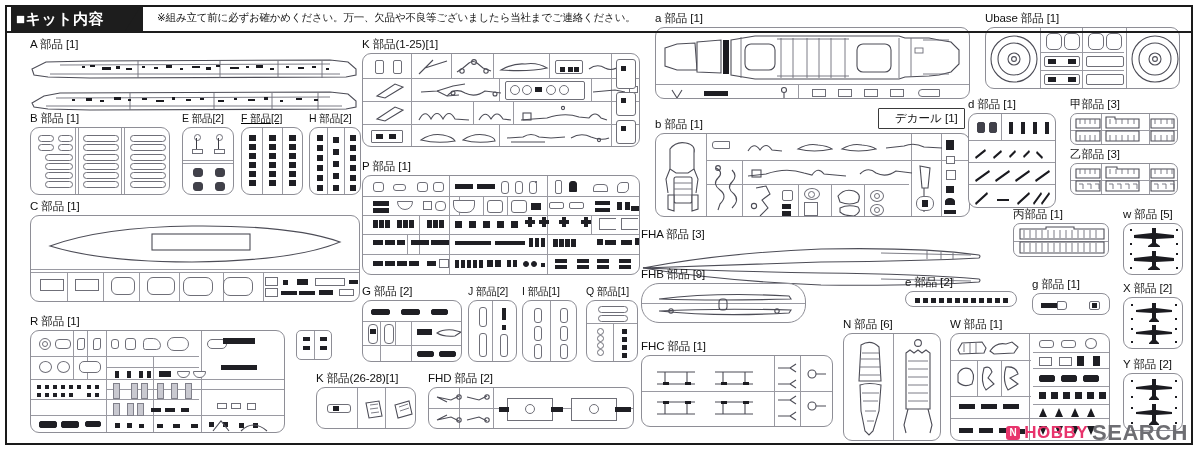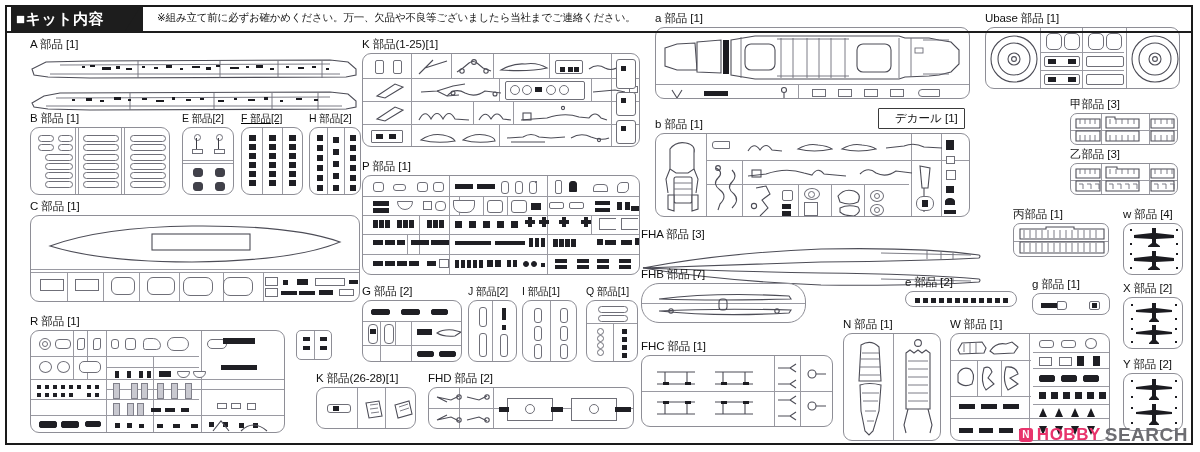--- a/index.html
+++ b/index.html
@@ -110,21 +110,21 @@
     display:flex;align-items:center;gap:4px;
     z-index:40;
   }
   #wm .wmico{
     width:14px;height:14px;border-radius:3px;
     background:#e8346c;color:#fff;font-size:10px;font-weight:bold;
     display:flex;align-items:center;justify-content:center;
     line-height:14px;
   }
   #wm .wmhobby{color:#e8346c;font-size:17px;font-weight:bold;letter-spacing:0.5px;}
-  #wm .wmsearch{color:#6d6d72;font-size:19px;font-weight:bold;letter-spacing:0.5px;}
+  #wm .wmsearch{color:#6d6d72;font-size:22px;font-weight:bold;letter-spacing:0.5px;}
 </style>
 </head>
 <body>
 
 <div id="sheet">
   <div id="frame"></div>
 
   <div id="banner-rule"></div>
   <div id="banner"></div>
   <div id="banner-slant"></div>
@@ -864,21 +864,21 @@
         <path class="ln" d="M2 25 Q80 10 180 6 Q280 4 338 12 Q340 13 338 15 Q280 18 180 19 Q80 22 2 25 Z"></path>
         <path class="ln" d="M2 25 Q80 28 180 30 Q280 31 338 36 Q340 37 338 39 Q280 43 180 42 Q80 38 2 25 Z"></path>
         <path class="ln2" d="M240 10 L330 12 M240 36 L330 38"></path>
         <path class="ln2" d="M286 8 L286 16 M300 9 L300 16 M312 10 L312 16"></path>
         <path class="ln2" d="M286 34 L286 41 M300 35 L300 41 M312 35 L312 41"></path>
       </svg>
     </div>
   </div>
 
   <div class="grp" style="left:641px;top:268px;">
-    <div class="glabel">FHB 部品 [7]</div>
+    <div class="glabel">FHB 部品 [9]</div>
     <div class="sprue" style="width:165px;height:40px;border-radius:18px;">
       <div class="hbar" style="top:19px;"></div>
       <svg width="155" height="34" viewBox="0 0 155 34" style="position:absolute;left:5px;top:3px;">
         <path class="ln" d="M12 12 Q70 5 142 9 L144 12 Q70 14 12 12 Z"></path>
         <path class="ln" d="M12 24 Q70 30 142 26 L144 23 Q70 21 12 24 Z"></path>
         <rect class="ln" x="72" y="12" width="8" height="11" rx="3"></rect>
         <circle class="ln" cx="24" cy="24" r="2.2"></circle>
         <circle class="ln" cx="130" cy="24" r="2.2"></circle>
       </svg>
     </div>
@@ -931,21 +931,21 @@
       <div class="pp solid" style="left:57px;top:6px;width:3px;height:3px;"></div>
       <div class="pp solid" style="left:65px;top:6px;width:3px;height:3px;"></div>
       <div class="pp solid" style="left:73px;top:6px;width:3px;height:3px;"></div>
       <div class="pp solid" style="left:81px;top:6px;width:3px;height:3px;"></div>
       <div class="pp solid" style="left:89px;top:6px;width:3px;height:3px;"></div>
       <div class="pp solid" style="left:97px;top:6px;width:3px;height:3px;"></div>
     </div>
   </div>
 
   <div class="grp" style="left:843px;top:318px;">
-    <div class="glabel">N 部品 [1]</div>
+    <div class="glabel">N 部品 [6]</div>
     <div class="sprue" style="width:98px;height:108px;">
       <div class="vbar" style="left:49px;"></div>
       <svg width="44" height="100" viewBox="0 0 44 100" style="position:absolute;left:3px;top:3px;">
         <path class="lnfill" d="M14 8 Q24 2 32 10 L34 44 L12 44 Z"></path>
         <path class="ln2" d="M15 16 L32 16 M14 22 L33 22 M13 30 L34 30 M13 38 L34 38"></path>
         <path class="lnfill" d="M13 48 Q22 45 34 48 L32 74 L26 94 L22 98 L18 94 L14 74 Z"></path>
         <path class="ln2" d="M15 56 L32 56 M16 64 L31 64 M18 74 L29 74 M20 84 L27 84"></path>
       </svg>
       <svg width="44" height="100" viewBox="0 0 44 100" style="position:absolute;left:52px;top:3px;">
         <circle class="ln" cx="22" cy="6" r="3.4"></circle>
@@ -1039,20 +1039,44 @@
       <div class="pp solid" style="left:62px;top:31px;width:6px;height:3px;"></div>
       <div class="pp solid" style="left:82px;top:31px;width:6px;height:3px;"></div>
       <div class="pp" style="left:58px;top:46px;width:34px;height:9px;border-radius:2px;"></div>
       <div class="pp solid" style="left:62px;top:49px;width:6px;height:3px;"></div>
       <div class="pp solid" style="left:82px;top:49px;width:6px;height:3px;"></div>
       <div class="pp" style="left:100px;top:28px;width:36px;height:9px;border-radius:2px;"></div>
       <div class="pp" style="left:100px;top:46px;width:36px;height:9px;border-radius:2px;"></div>
     </div>
   </div>
 
+  <div class="grp" style="left:968px;top:98px;">
+    <div class="glabel">d 部品 [1]</div>
+    <div class="sprue" style="width:88px;height:95px;">
+      <div class="hbar" style="top:26px;"></div>
+      <div class="hbar" style="top:48px;"></div>
+      <div class="hbar" style="top:70px;"></div>
+      <div class="vbar" style="left:32px;top:0;height:26px;"></div>
+      <div class="pp dark" style="left:8px;top:8px;width:6px;height:9px;border-radius:2px;"></div>
+      <div class="pp dark" style="left:20px;top:8px;width:6px;height:9px;border-radius:2px;"></div>
+      <div class="pp solid" style="left:40px;top:8px;width:2px;height:10px;"></div>
+      <div class="pp solid" style="left:52px;top:8px;width:2px;height:10px;"></div>
+      <div class="pp solid" style="left:64px;top:8px;width:2px;height:10px;"></div>
+      <div class="pp solid" style="left:76px;top:8px;width:2px;height:10px;"></div>
+      <svg width="84" height="20" viewBox="0 0 84 20" style="position:absolute;left:2px;top:29px;">
+        <path class="blk" d="M4 14 L14 6 L15 8 L5 16 Z M22 14 L30 7 L31 9 L23 16 Z M38 13 L44 7 L45 9 L39 15 Z M52 13 L58 7 L59 9 L53 15 Z M66 8 L72 14 L71 16 L65 10 Z"></path>
+      </svg>
+      <svg width="84" height="20" viewBox="0 0 84 20" style="position:absolute;left:2px;top:51px;">
+        <path class="blk" d="M4 15 L18 5 L19 7 L5 17 Z M24 15 L38 5 L39 7 L25 17 Z M44 15 L58 5 L59 7 L45 17 Z M64 15 L78 5 L79 7 L65 17 Z"></path>
+      </svg>
+      <svg width="84" height="22" viewBox="0 0 84 22" style="position:absolute;left:2px;top:73px;">
+        <path class="blk" d="M4 16 L16 5 L17 7 L5 18 Z M26 12 L38 12 L38 14 L26 14 Z M46 16 L58 5 L59 7 L47 18 Z M62 16 L70 5 L71 7 L63 18 Z M70 16 L78 5 L79 7 L71 18 Z"></path>
+      </svg>
+    </div>
+  </div>
 
   <div class="grp" style="left:1070px;top:98px;">
     <div class="glabel">甲部品 [3]</div>
     <div class="sprue tight" style="width:108px;height:32px;">
       <div class="hbar" style="top:16px;"></div>
       <div class="vbar" style="left:30px;"></div>
       <div class="vbar" style="left:78px;"></div>
       <svg width="104" height="30" viewBox="0 0 104 30" style="position:absolute;left:2px;top:1px;">
         <path class="lnfill" d="M3 4 L27 4 L27 13 L3 13 Z"></path>
         <path class="lnfill" d="M33 2 L42 2 L42 4 L66 4 L66 13 L33 13 Z"></path>
@@ -1112,21 +1136,21 @@
     <div class="glabel">g 部品 [1]</div>
     <div class="sprue" style="width:78px;height:22px;border-radius:8px;">
       <div class="pp solid" style="left:8px;top:9px;width:18px;height:3px;"></div>
       <div class="pp" style="left:24px;top:7px;width:8px;height:7px;border-radius:0 3px 3px 0;"></div>
       <div class="pp" style="left:56px;top:7px;width:9px;height:7px;border-radius:2px;"></div>
       <div class="pp solid" style="left:59px;top:9px;width:3px;height:3px;"></div>
     </div>
   </div>
 
   <div class="grp" style="left:1123px;top:208px;">
-    <div class="glabel">w 部品 [4]</div>
+    <div class="glabel">w 部品 [5]</div>
     <div class="sprue" style="width:60px;height:52px;">
       <svg width="56" height="48" viewBox="0 0 56 48" style="position:absolute;left:2px;top:1px;">
         <path class="blk" d="M26 3 L30 3 L30 8 L48 10 L48 13 L30 14 L30 18 L34 21 L34 22 L22 22 L22 21 L26 18 L26 14 L8 13 L8 10 L26 8 Z"></path>
         <path class="blk" d="M26 26 L30 26 L30 31 L48 33 L48 36 L30 37 L30 41 L34 44 L34 45 L22 45 L22 44 L26 41 L26 37 L8 36 L8 33 L26 31 Z"></path>
         <g class="blk">
           <rect x="4" y="4" width="2" height="2"></rect>
             <rect x="50" y="4" width="2" height="2"></rect>
           <rect x="4" y="18" width="2" height="2"></rect>
             <rect x="50" y="18" width="2" height="2"></rect>
           <rect x="4" y="28" width="2" height="2"></rect>

